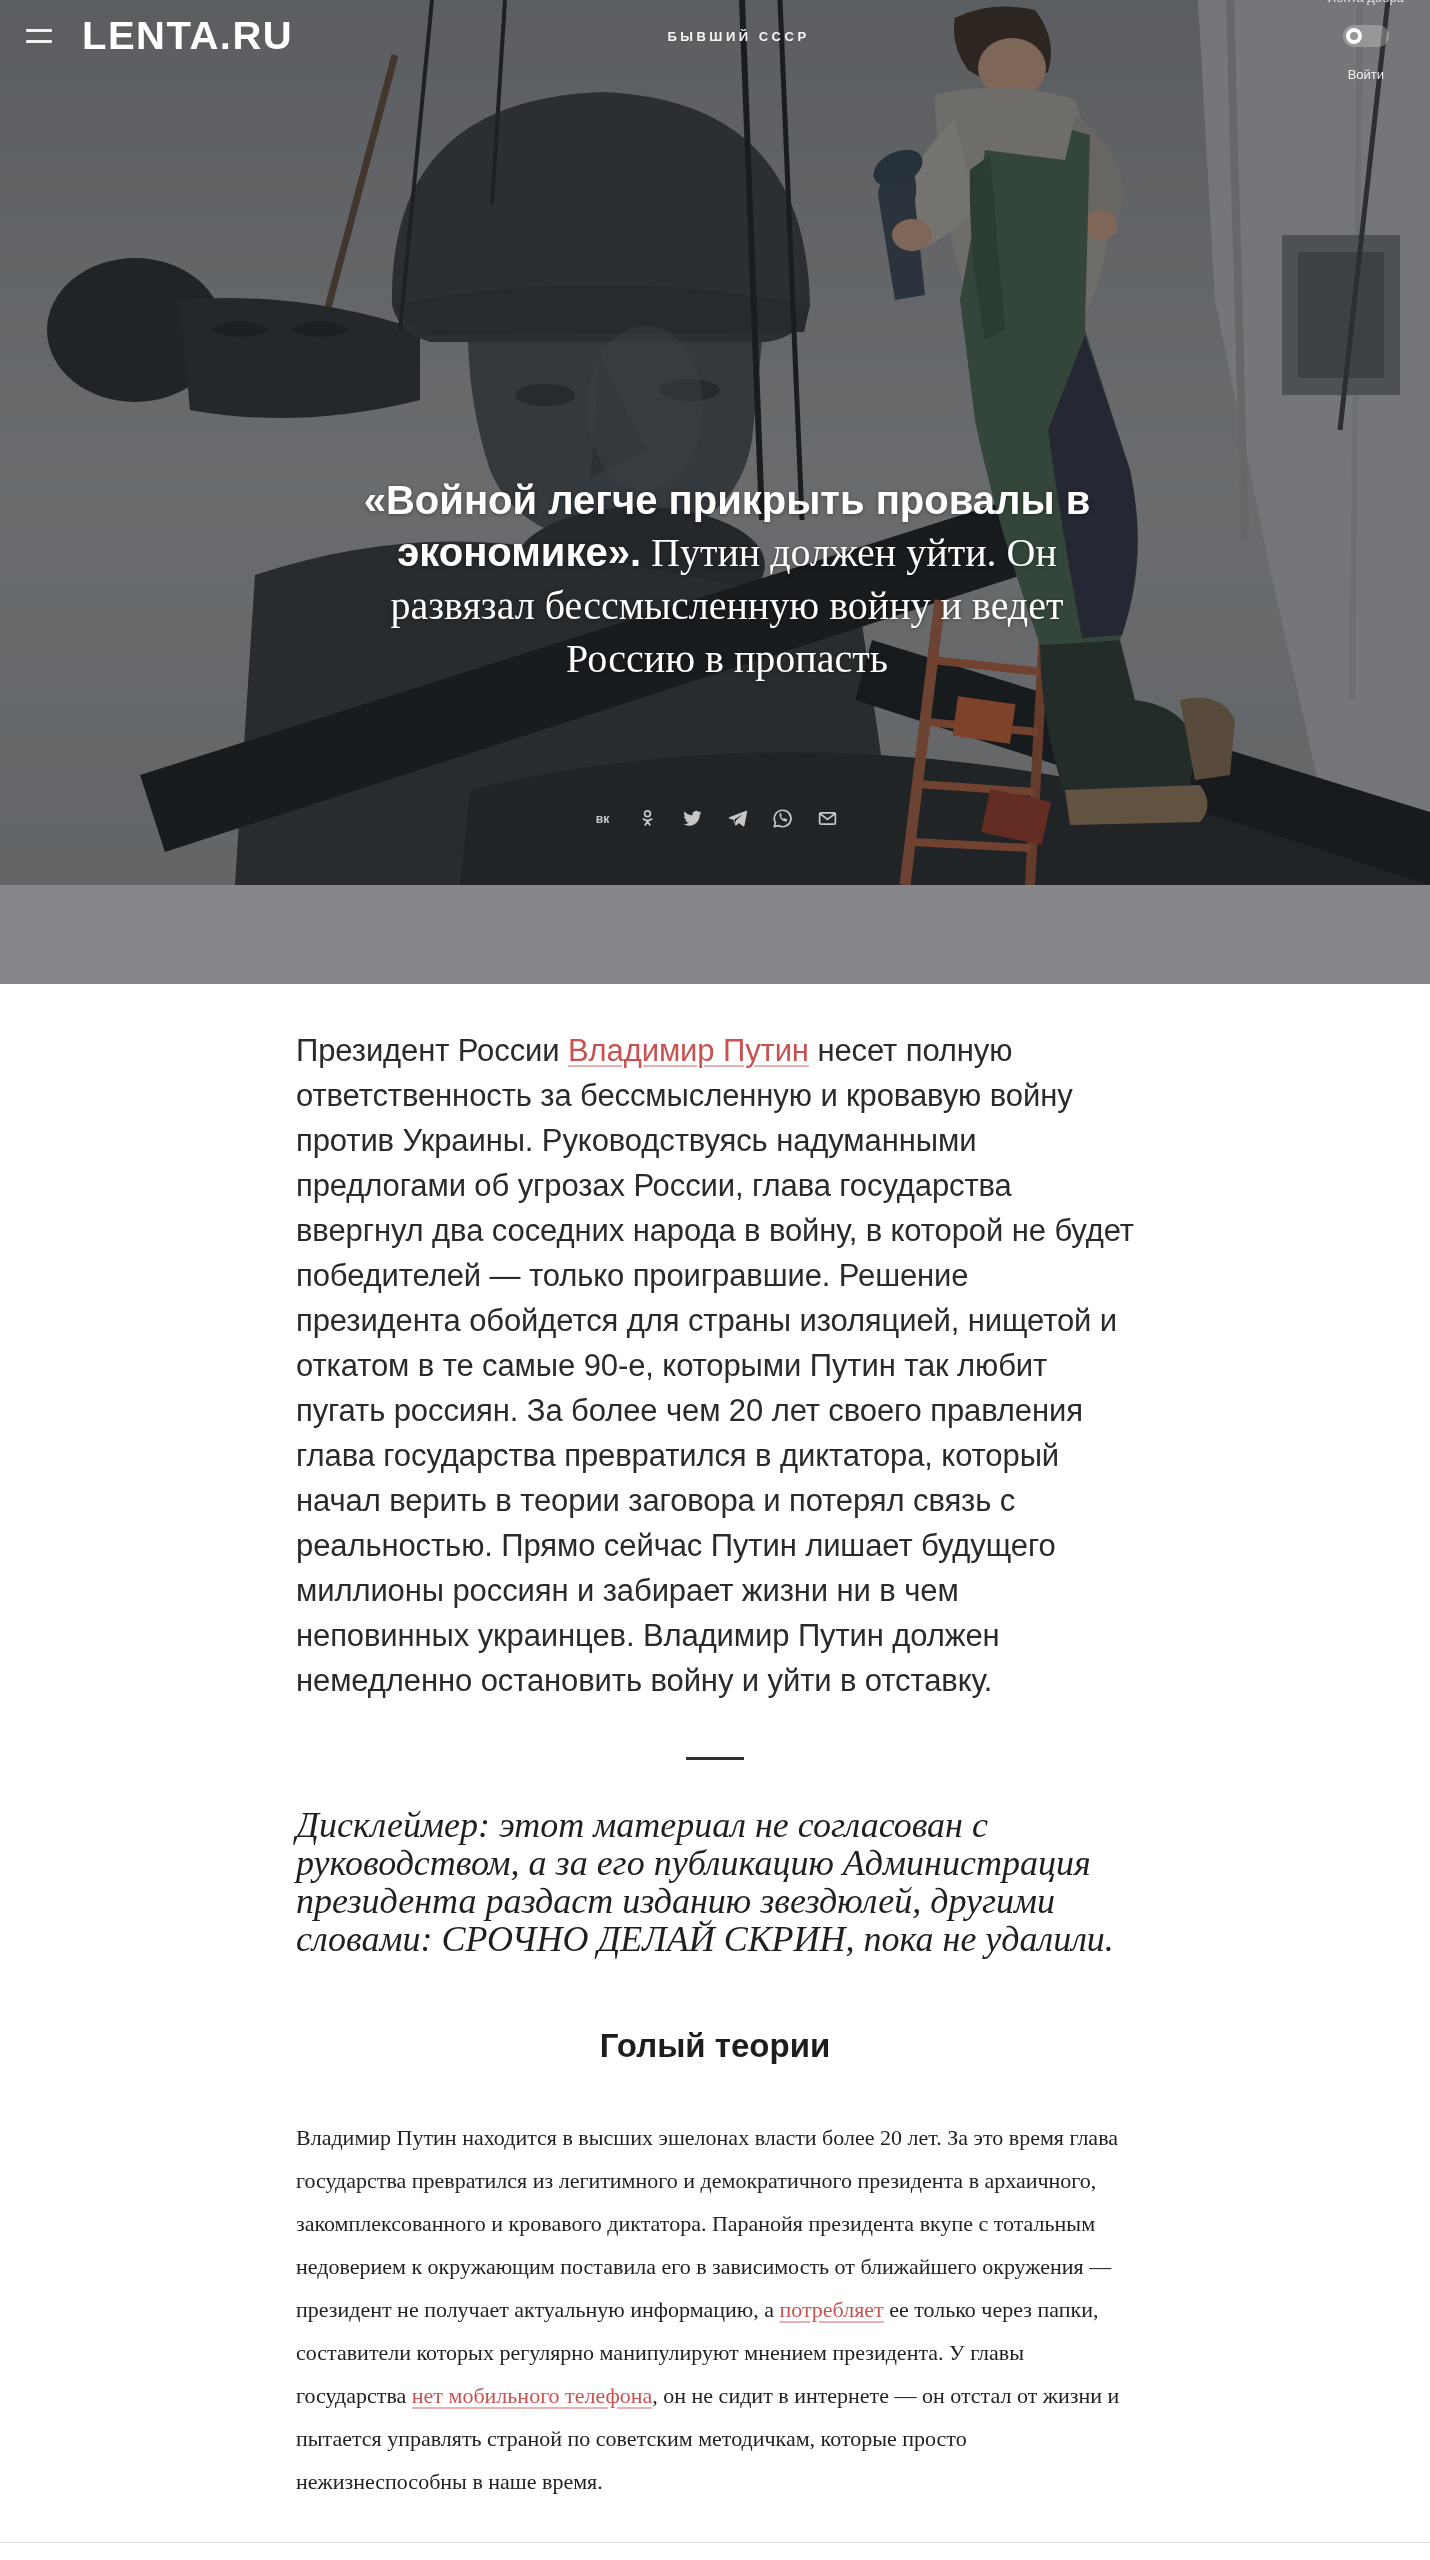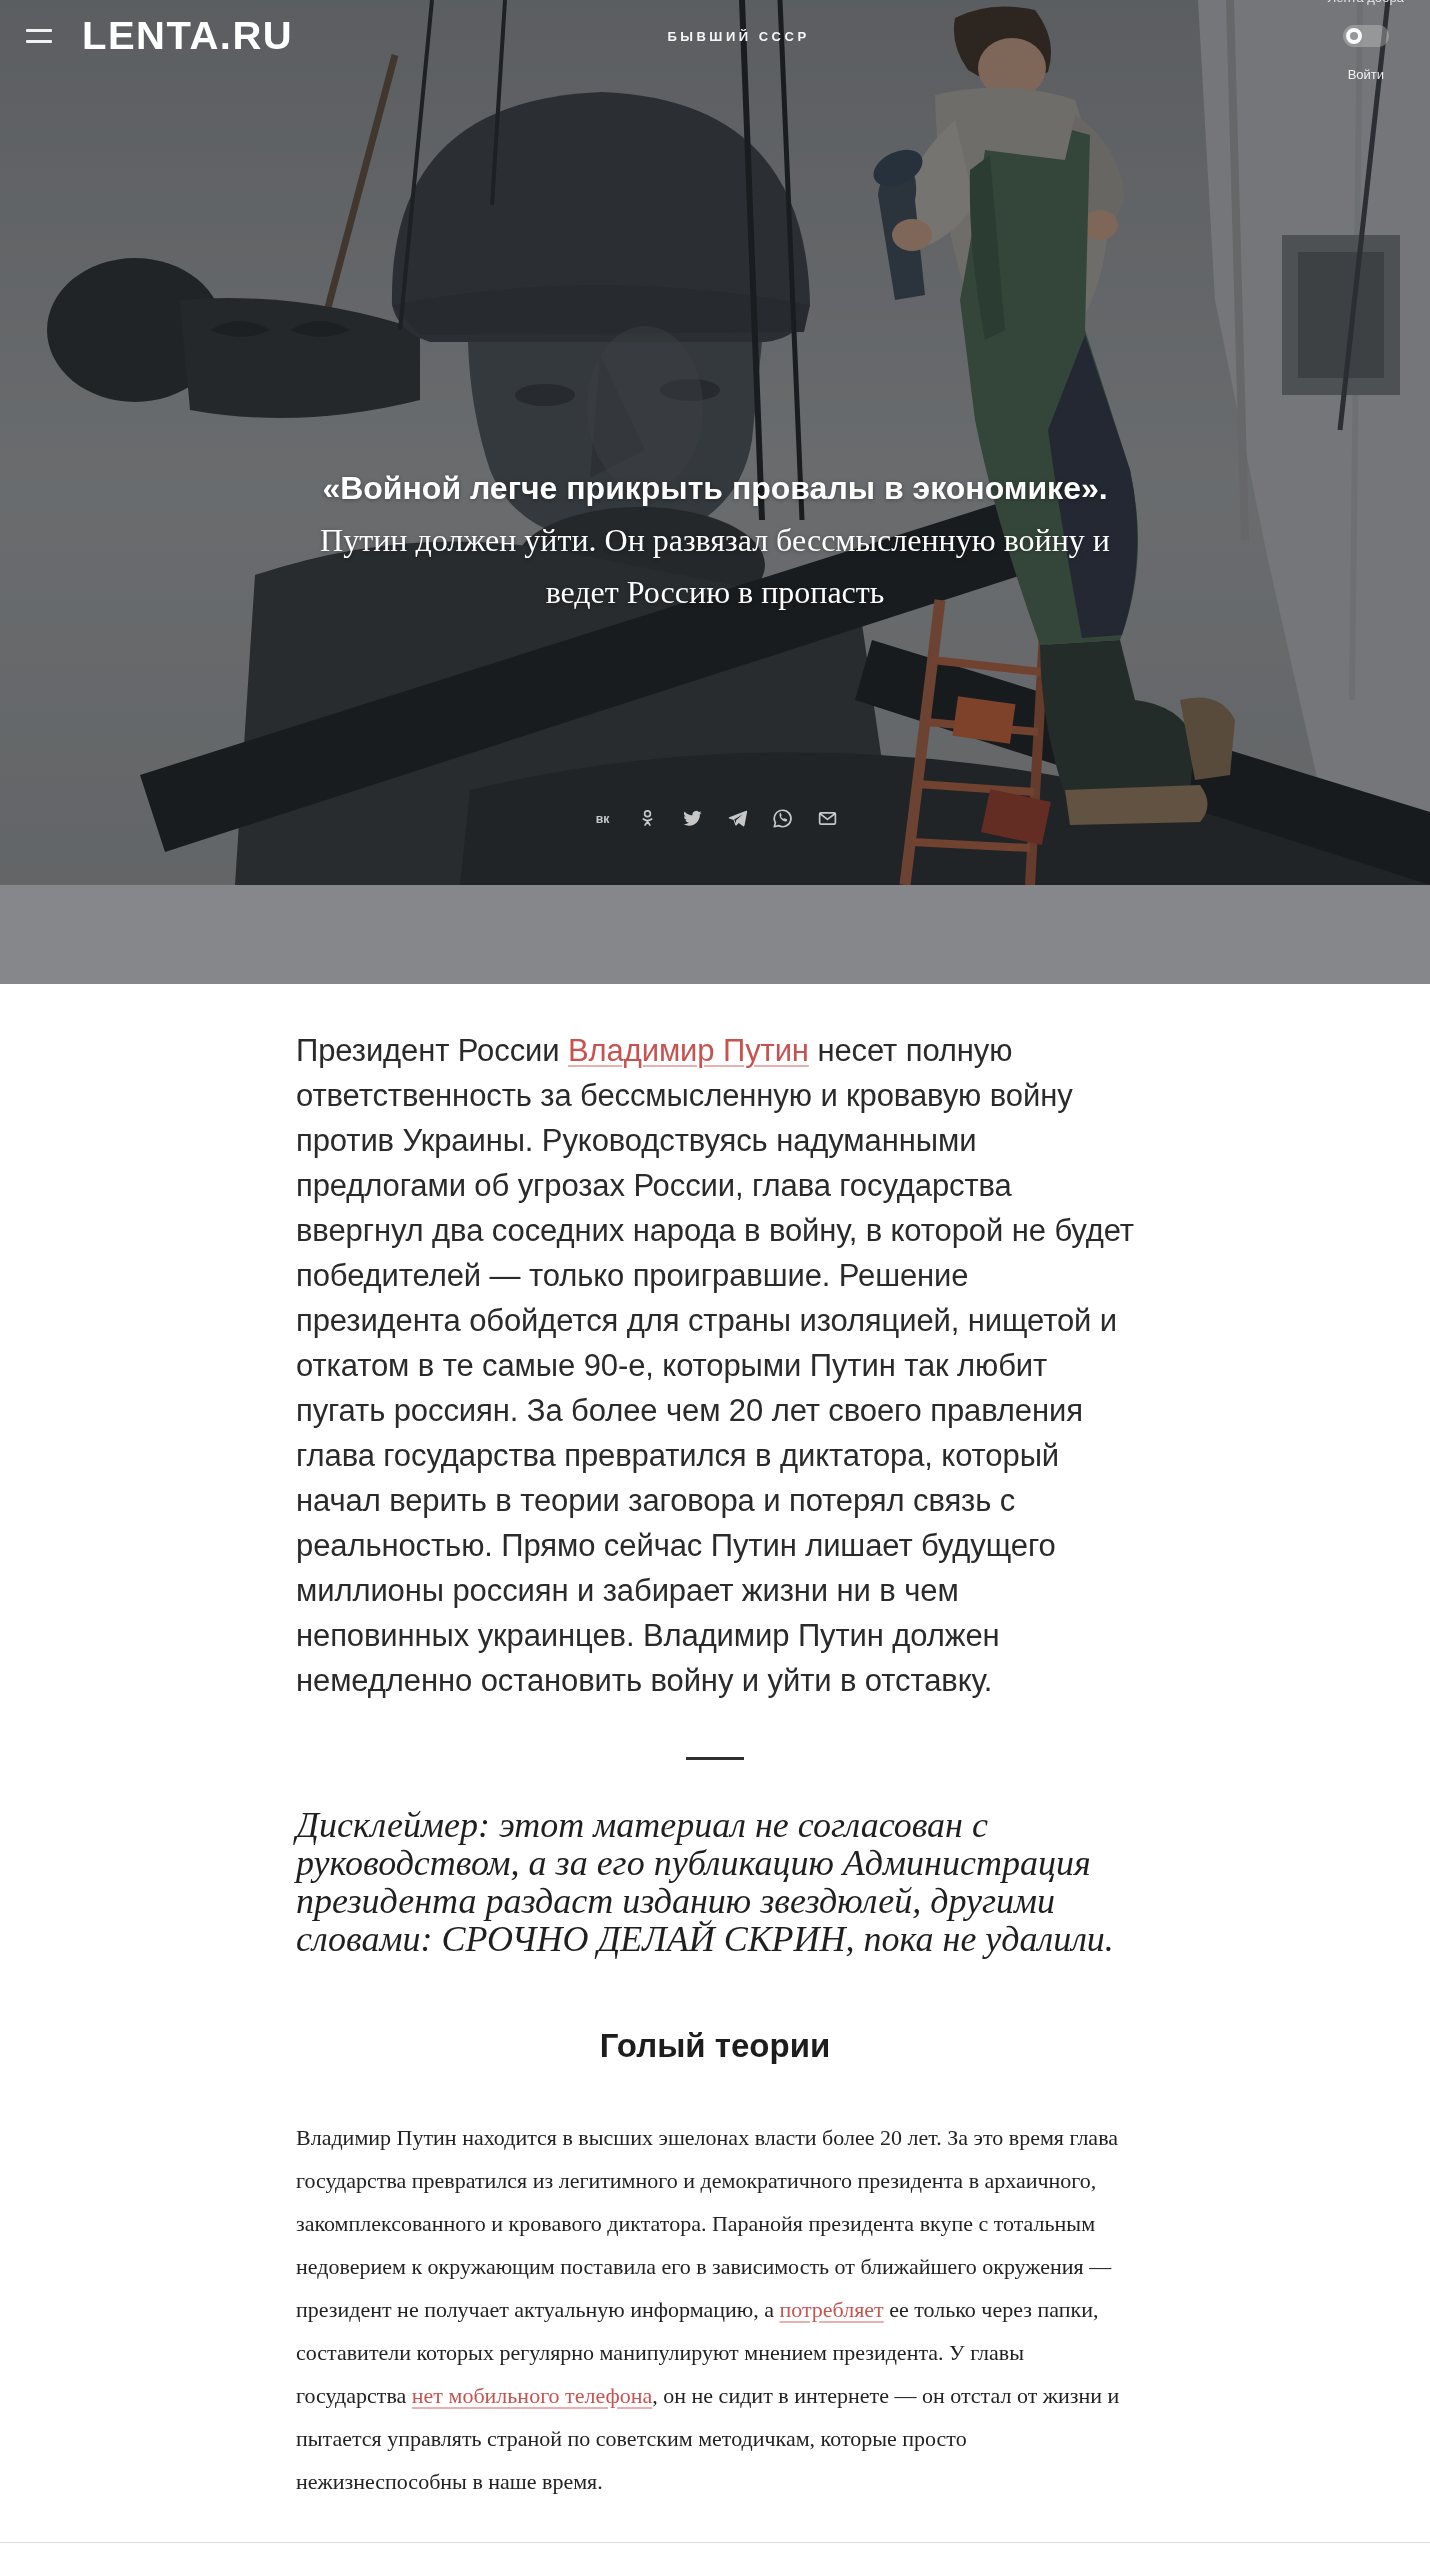--- a/index.html
+++ b/index.html
@@ -32,22 +32,22 @@
     background:rgba(215,215,215,.35);display:inline-block;cursor:pointer;
   }
   .toggle .knob{
     position:absolute;left:3px;top:3px;width:8px;height:8px;border-radius:50%;
     border:4px solid rgba(255,255,255,.95);background:transparent;
   }
   .login{font-size:13px;color:rgba(255,255,255,.9);cursor:pointer;}
   
   .headline{
     position:absolute;z-index:4;top:462px;left:50%;transform:translateX(-50%);
-    width:800px;margin:0;text-align:center;color:#fff;
-    font-size:32px;line-height:52px;font-weight:400;
+    width:800px;margin:12px;text-align:center;color:#fff;
+    font-size:40px;line-height:52px;font-weight:400;
     text-shadow:0 1px 4px rgba(0,0,0,.35);
   }
   .hl-bold{font-family:"Liberation Sans",sans-serif;font-weight:700;}
   .hl-serif{font-family:"Liberation Serif",serif;font-weight:400;}
   .date{
     position:absolute;z-index:4;top:704px;left:0;right:0;text-align:center;
     font-size:14px;letter-spacing:.5px;color:rgba(255,255,255,.78);
   }
   .share{
     position:absolute;z-index:4;top:808px;left:0;right:0;

